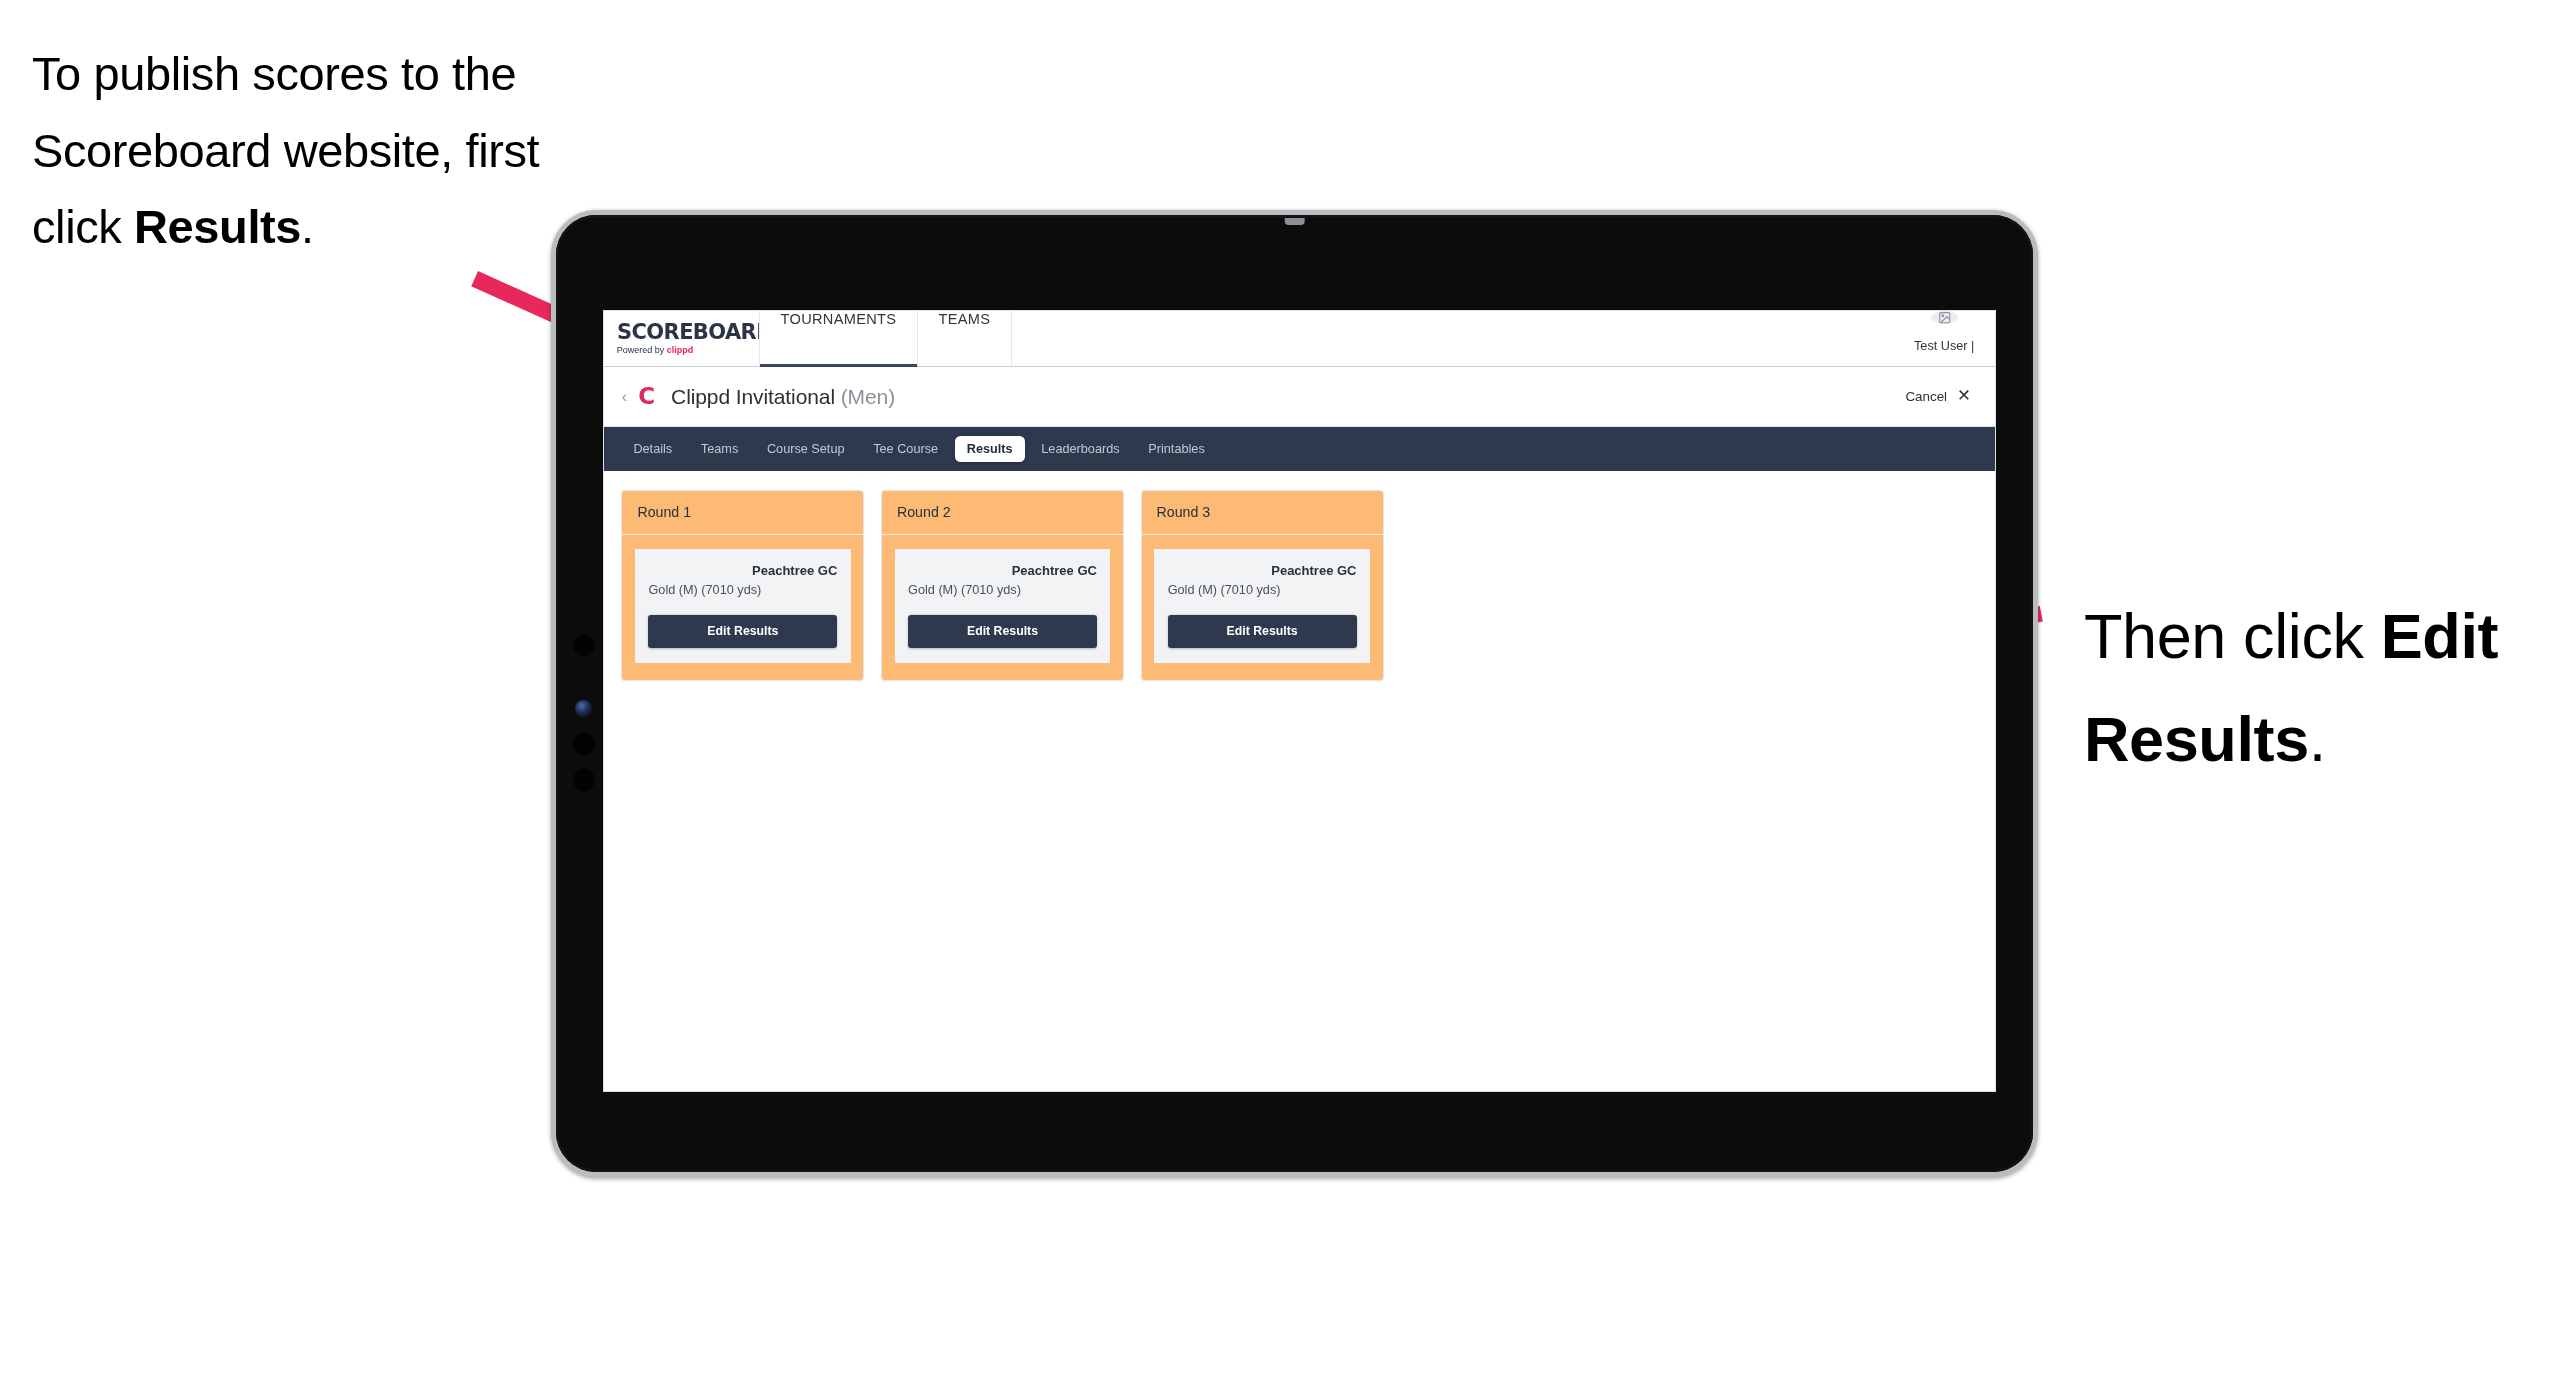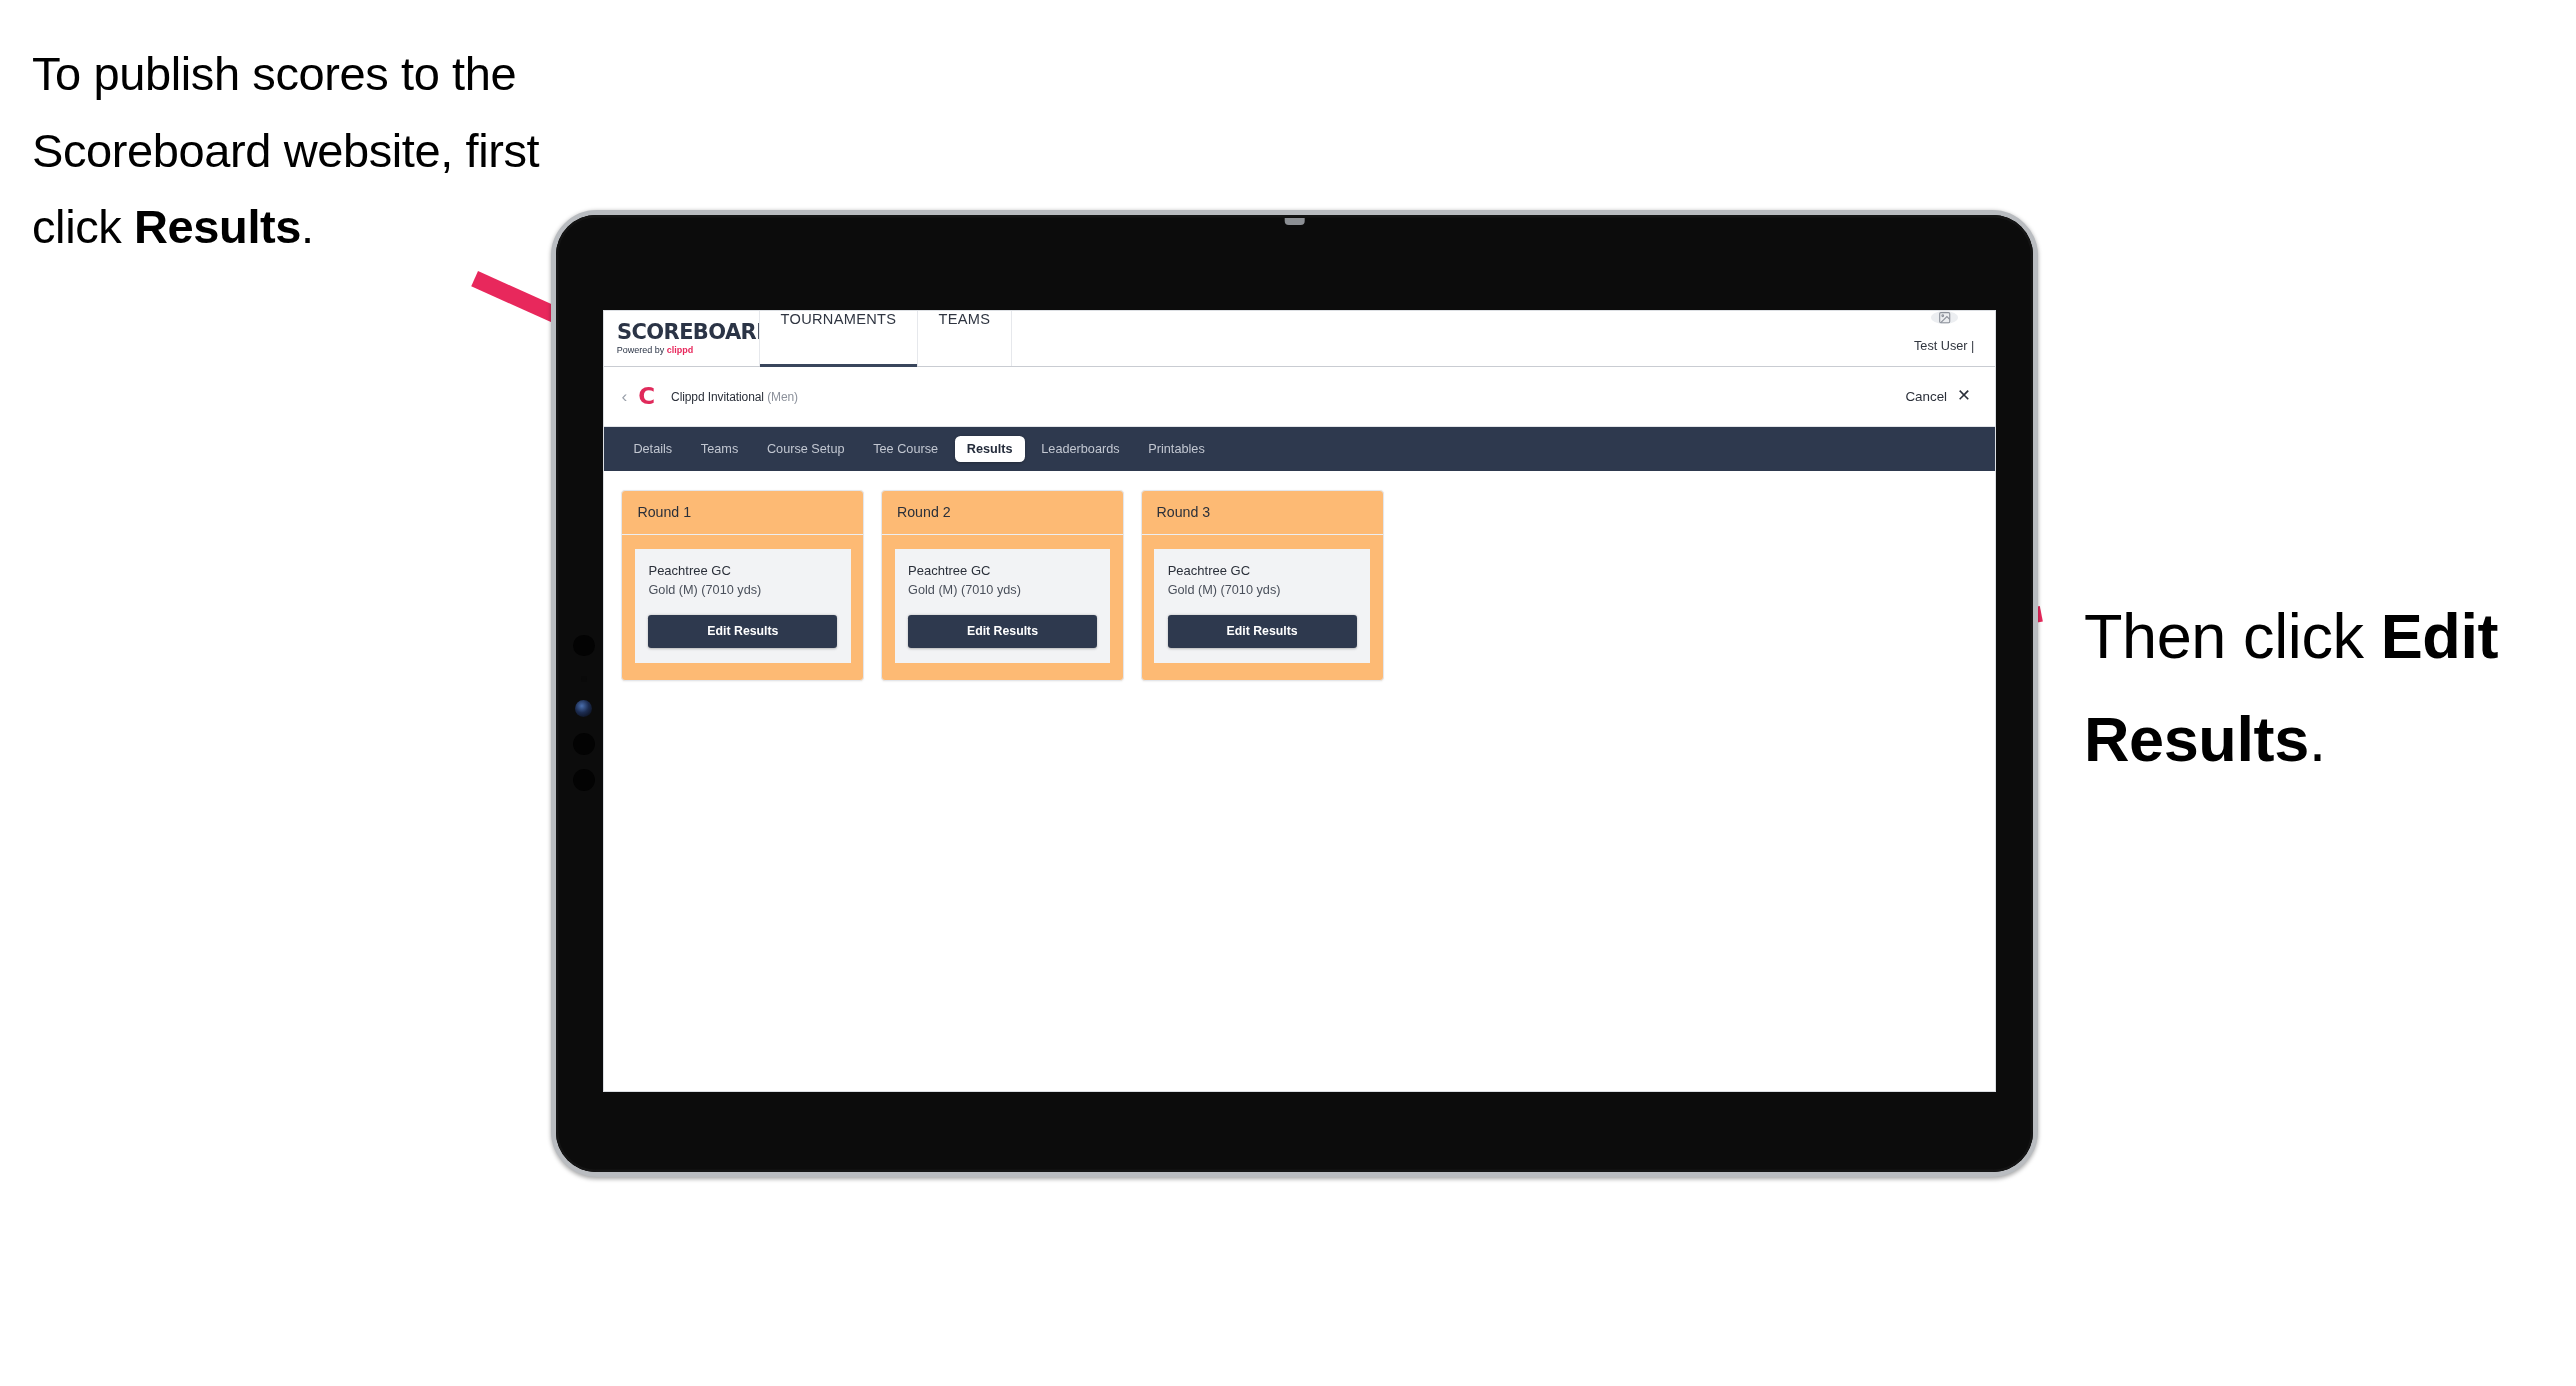--- a/index.html
+++ b/index.html
@@ -209,21 +209,21 @@
   }
   #tournament-logo {
     font-family: "DejaVu Sans", sans-serif;
     font-weight: 700;
     font-size: 23px;
     color: #e02a5b;
     line-height: 1;
     margin-right: 16px;
   }
   #tournament-title {
-    font-size: 12px;
+    font-size: 21px;
     color: #2b303a;
     letter-spacing: -0.1px;
   }
   #tournament-title .title-suffix { color: #8c919b; }
   #header-spacer { flex: 1; }
   #cancel-button {
     display: flex;
     align-items: center;
     gap: 10px;
     font-size: 13.4px;
@@ -278,23 +278,24 @@
     font-size: 14.2px;
     color: #2b303a;
   }
   .round-card-body { padding: 14.2px 12.7px 17.4px 12.7px; }
   .course-panel {
     background: #f2f3f5;
     padding: 13.4px 13.4px 15px 13.4px;
   }
   .course-name {
     font-size: 13px;
-    font-weight: 400;
+    font-weight: 700;
     color: #2b303a;
     line-height: 1.35;
+    text-align: right;
   }
   .course-tee {
     font-size: 12.7px;
     color: #4a505b;
     line-height: 1.35;
     margin-top: 1.6px;
   }
   .edit-results-button {
     margin-top: 16px;
     height: 33px;

